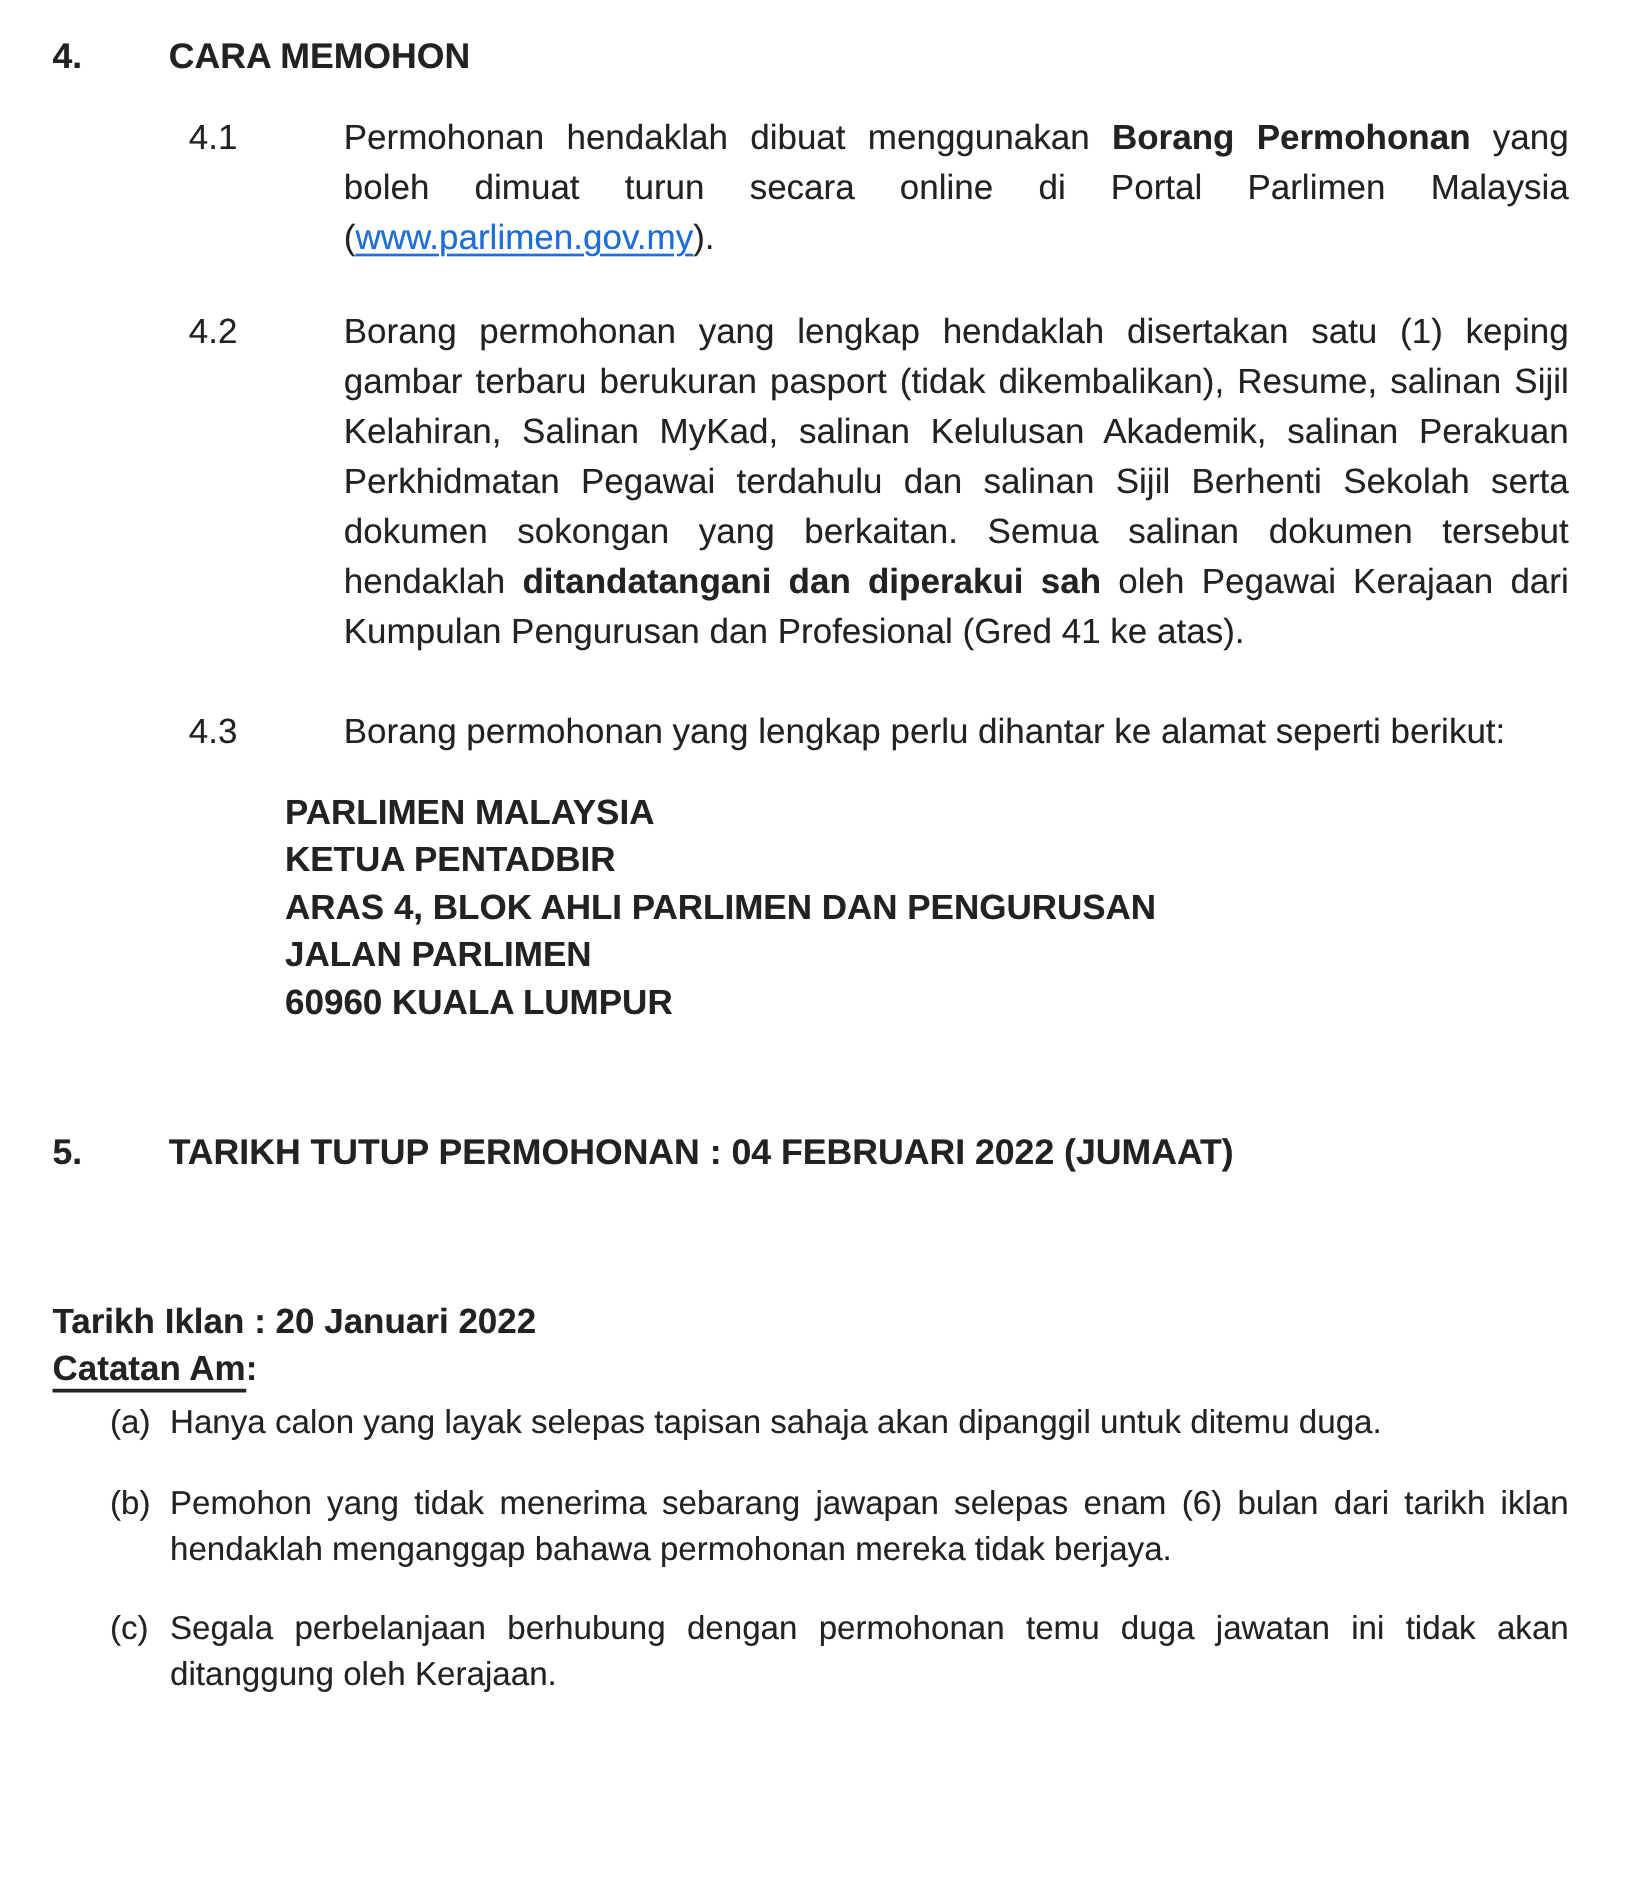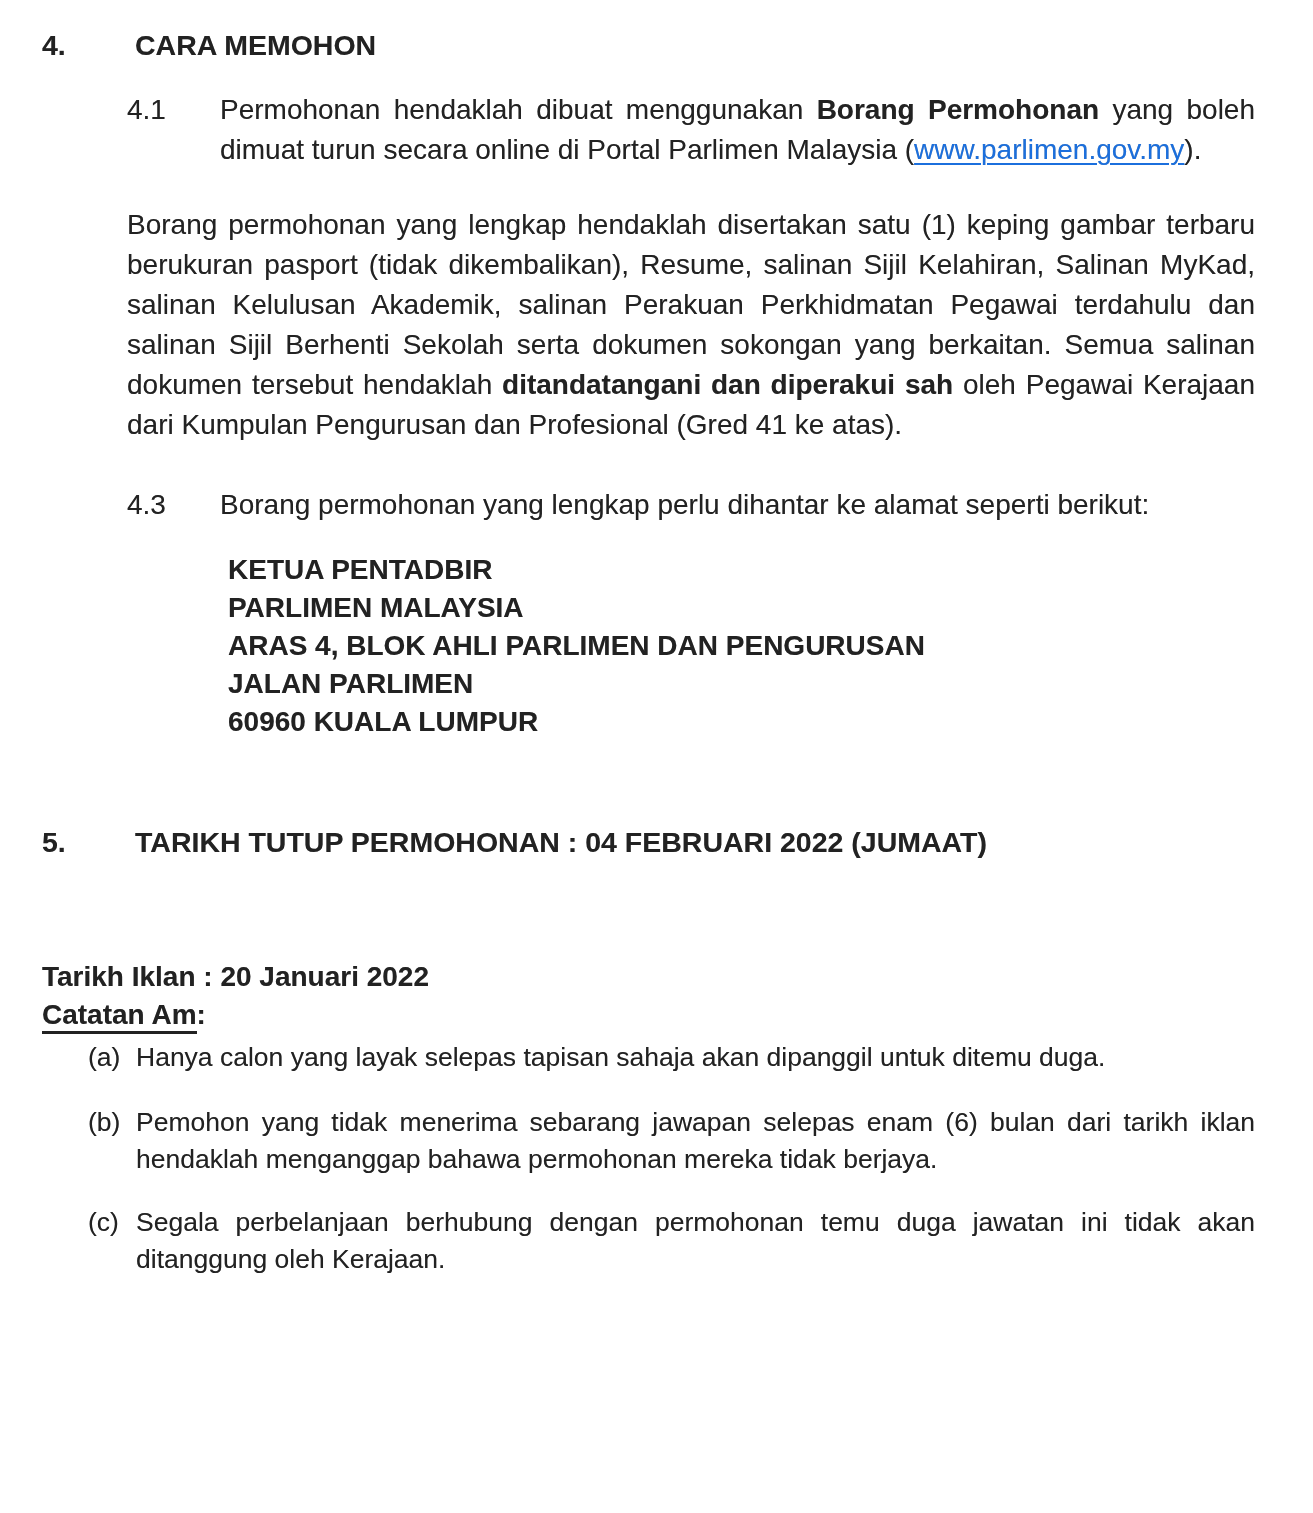--- a/index.html
+++ b/index.html
@@ -27,21 +27,22 @@
     display:flex;
     font-weight:700;
     font-size:28.5px;
     line-height:40px;
   }
   .h-num{flex:0 0 93px;}
   .h-title{flex:1;}
   
   .clause{
     display:flex;
-    margin-left:85px;
+    margin-left:109px;
+    gap:31px;
   }
   .c-num{flex:0 0 93px;}
   .c-text{
     flex:1;
     text-align:justify;
   }
   .clause-1{margin-top:25px;}
   .clause-2{margin-top:35px;}
   .clause-3{margin-top:40px;}
   .b{font-weight:700;}
@@ -97,31 +98,32 @@
     <div class="h-num">4.</div>
     <div class="h-title">CARA MEMOHON</div>
   </div>
 
   <div class="clause clause-1">
     <div class="c-num">4.1</div>
     <div class="c-text"><span>Permohonan hendaklah dibuat menggunakan </span><span class="b">Borang Permohonan</span><span> yang boleh dimuat turun secara </span><span class="i">online</span><span> di Portal Parlimen Malaysia (</span><a class="lnk" href="#">www.parlimen.gov.my</a><span>).</span></div>
   </div>
 
   <div class="clause clause-2">
+    <div class="c-num">4.2</div>
     <div class="c-text"><span>Borang permohonan yang lengkap hendaklah disertakan satu (1) keping gambar terbaru berukuran pasport (tidak dikembalikan), </span><span class="i">Resume</span><span>, salinan Sijil Kelahiran, Salinan </span><span class="i">MyKad</span><span>, salinan Kelulusan Akademik, salinan Perakuan Perkhidmatan Pegawai terdahulu dan salinan Sijil Berhenti Sekolah serta dokumen sokongan yang berkaitan. Semua salinan dokumen tersebut hendaklah </span><span class="b">ditandatangani dan diperakui sah</span><span> oleh Pegawai Kerajaan dari Kumpulan Pengurusan dan Profesional (Gred 41 ke atas).</span></div>
   </div>
 
   <div class="clause clause-3">
     <div class="c-num">4.3</div>
     <div class="c-text"><span>Borang permohonan yang lengkap perlu dihantar ke alamat seperti berikut:</span></div>
   </div>
 
   <div class="address">
+    <div>PARLIMEN MALAYSIA</div>
     <div>KETUA PENTADBIR</div>
-    <div>PARLIMEN MALAYSIA</div>
     <div>ARAS 4, BLOK AHLI PARLIMEN DAN PENGURUSAN</div>
     <div>JALAN PARLIMEN</div>
     <div>60960 KUALA LUMPUR</div>
   </div>
 
   <div class="h-row h5-row">
     <div class="h-num">5.</div>
     <div class="h-title">TARIKH TUTUP PERMOHONAN : 04 FEBRUARI 2022 (JUMAAT)</div>
   </div>
 

